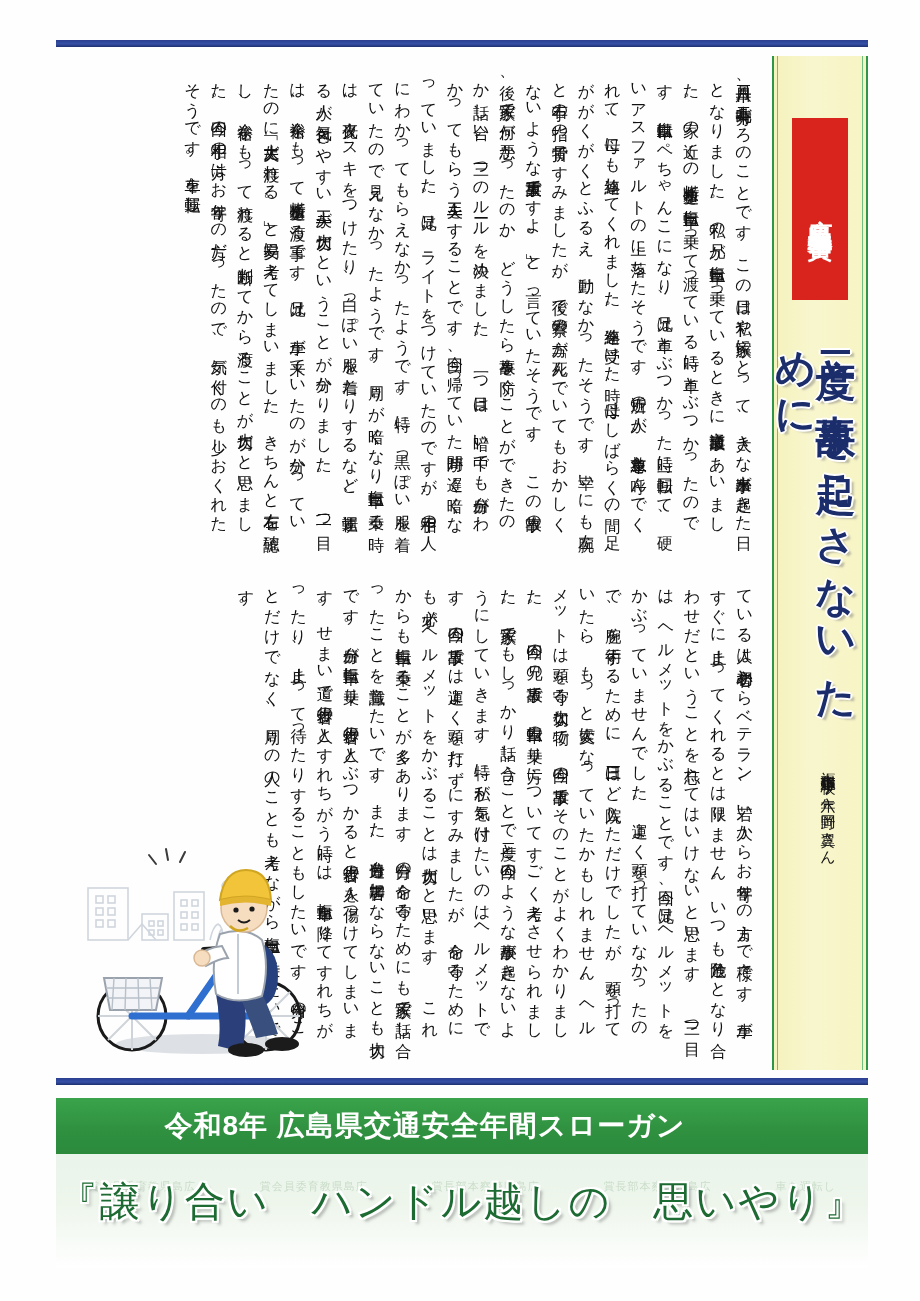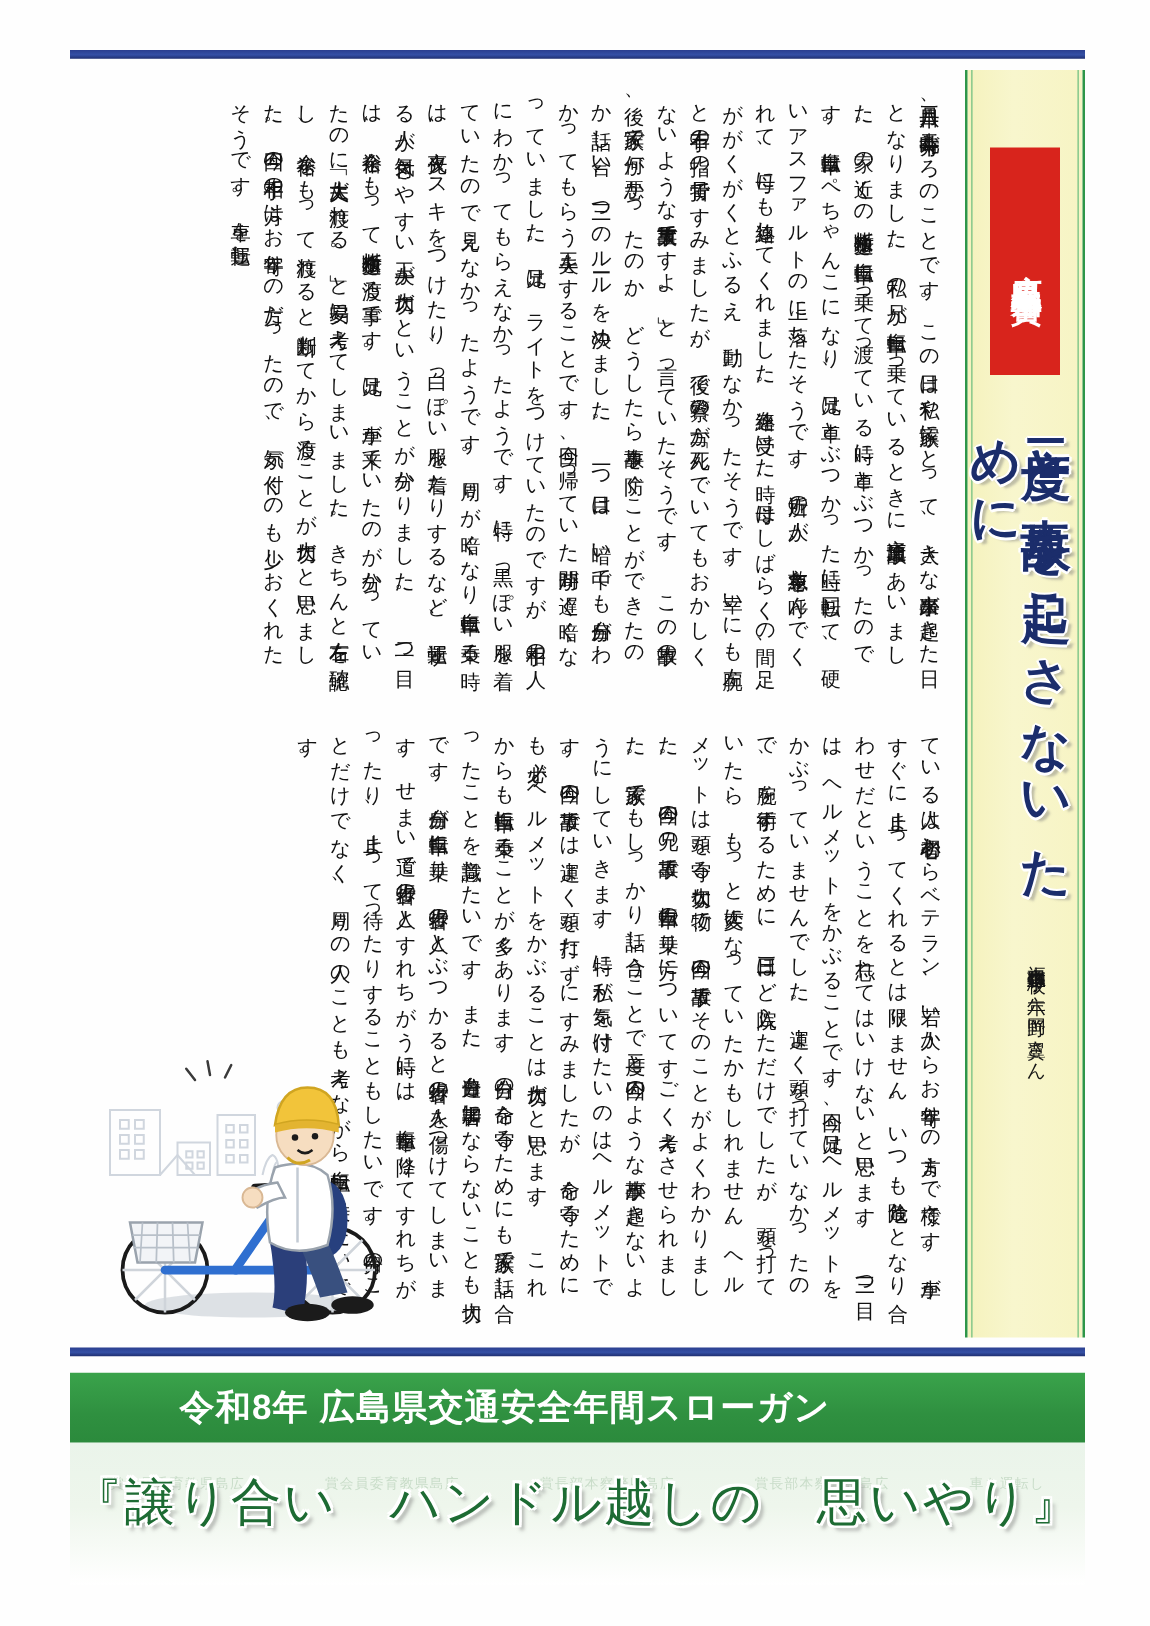--- a/index.html
+++ b/index.html
@@ -81,20 +81,21 @@
 
   
   .banner{position:absolute;left:56px;top:1098px;width:812px;height:170px;overflow:hidden;}
   .banner-green{position:absolute;left:0;top:0;width:812px;height:56px;
     background:linear-gradient(to bottom,#3aa34b 0%,#2f9040 60%,#2b8a3c 100%);}
   .banner-green-text{
     position:absolute;left:0;top:0;width:696px;height:56px;
     display:flex;align-items:center;justify-content:center;
     color:#ffffff;font-weight:bold;font-size:28px;letter-spacing:1px;
     font-family:"Liberation Sans","DejaVu Sans",sans-serif;
+    padding-left:21px;
   }
   .banner-lower{position:absolute;left:0;top:56px;width:812px;height:114px;
     background:linear-gradient(to bottom,#eaf4ea 0%,#eef6ec 45%,#ffffff 100%);}
   .banner-ghost{
     position:absolute;left:0;top:62px;width:812px;height:52px;
     display:flex;align-items:center;justify-content:space-around;
     color:#c9ddc9;font-size:11px;letter-spacing:1px;
     font-family:"Liberation Sans","DejaVu Sans",sans-serif;
   }
   .slogan{

